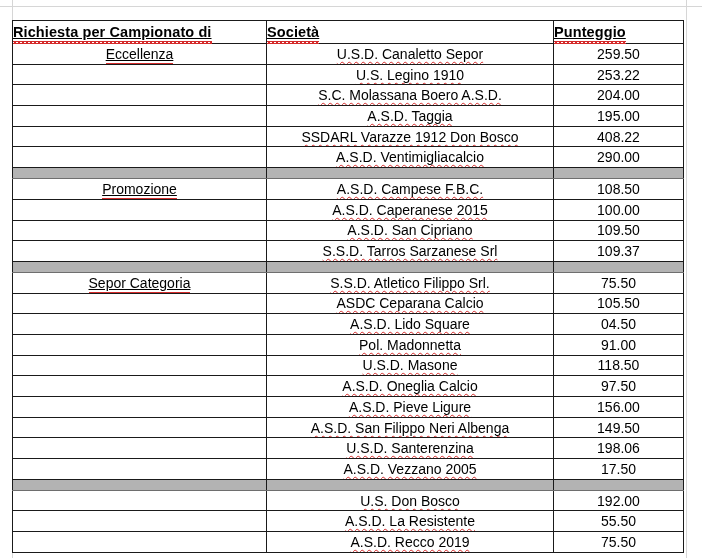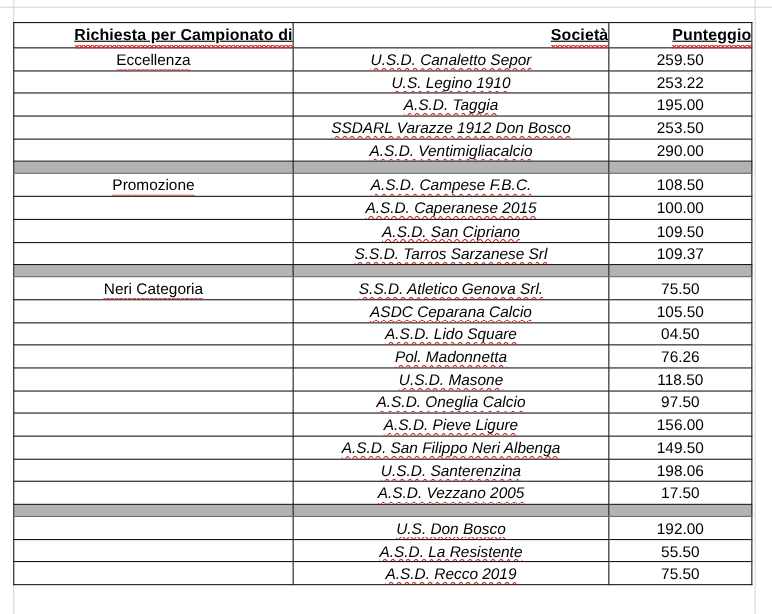--- a/index.html
+++ b/index.html
@@ -65,39 +65,40 @@
   }
 
   col.c-cat { width: 254px; }
   col.c-soc { width: 287px; }
   col.c-pts { width: 130px; }
 
   tr.hdr th {
     height: 22px;
     font-size: 14.5px;
     font-weight: bold;
-    text-align: right;
+    text-align: left;
     vertical-align: middle;
     letter-spacing: 0.1px;
   }
   tr.hdr th .ul {
     text-decoration: underline;
     text-underline-offset: 1px;
   }
 
   tr.datarow td {
     height: 19.7px;
     font-size: 14px;
     text-align: center;
     vertical-align: middle;
     white-space: nowrap;
     overflow: hidden;
   }
 
   td.cat-cell .cat-label {
+    text-decoration: underline;
     text-underline-offset: 1px;
   }
 
   tr.sep td {
     height: 10px;
     background: #b3b3b3;
     border-left: 1px solid #1a1a1a;
     border-right: 1px solid #1a1a1a;
     border-top: 1px solid #6e6e6e;
     border-bottom: 1px solid #6e6e6e;
@@ -105,21 +106,20 @@
   }
 
   
   .sq {
     text-decoration: underline;
     text-decoration-color: #d42a2a;
     text-decoration-style: wavy;
     text-decoration-skip-ink: none;
     text-underline-offset: 2px;
     text-decoration-thickness: 1px;
-    font-style: italic;
   }
   
   .sqline {
     position: relative;
     display: inline-block;
   }
   .sqline::after {
     content: "";
     position: absolute;
     left: 0;
@@ -167,27 +167,32 @@
           <td><span class="sq">U.S.D. Canaletto Sepor</span></td>
           <td><span>259.50</span></td>
         </tr>
         <tr class="datarow">
           <td class="cat-cell"></td>
           <td><span class="sq">U.S. Legino 1910</span></td>
           <td><span>253.22</span></td>
         </tr>
         <tr class="datarow">
           <td class="cat-cell"></td>
+          <td><span class="sq">S.C. Molassana Boero A.S.D.</span></td>
+          <td><span>204.00</span></td>
+        </tr>
+        <tr class="datarow">
+          <td class="cat-cell"></td>
           <td><span class="sq">A.S.D. Taggia</span></td>
           <td><span>195.00</span></td>
         </tr>
         <tr class="datarow">
           <td class="cat-cell"></td>
           <td><span class="sq">SSDARL Varazze 1912 Don Bosco</span></td>
-          <td><span>253.50</span></td>
+          <td><span>408.22</span></td>
         </tr>
         <tr class="datarow">
           <td class="cat-cell"></td>
           <td><span class="sq">A.S.D. Ventimigliacalcio</span></td>
           <td><span>290.00</span></td>
         </tr>
         <tr class="sep">
           <td></td>
           <td></td>
           <td></td>
@@ -211,38 +216,38 @@
           <td class="cat-cell"></td>
           <td><span class="sq">S.S.D. Tarros Sarzanese Srl</span></td>
           <td><span>109.37</span></td>
         </tr>
         <tr class="sep">
           <td></td>
           <td></td>
           <td></td>
         </tr>
         <tr class="datarow">
-          <td class="cat-cell"><span class="cat-label sqline">Neri Categoria</span></td>
-          <td><span class="sq">S.S.D. Atletico Genova Srl.</span></td>
+          <td class="cat-cell"><span class="cat-label sqline">Sepor Categoria</span></td>
+          <td><span class="sq">S.S.D. Atletico Filippo Srl.</span></td>
           <td><span>75.50</span></td>
         </tr>
         <tr class="datarow">
           <td class="cat-cell"></td>
           <td><span class="sq">ASDC Ceparana Calcio</span></td>
           <td><span>105.50</span></td>
         </tr>
         <tr class="datarow">
           <td class="cat-cell"></td>
           <td><span class="sq">A.S.D. Lido Square</span></td>
           <td><span>04.50</span></td>
         </tr>
         <tr class="datarow">
           <td class="cat-cell"></td>
           <td><span class="sq">Pol. Madonnetta</span></td>
-          <td><span>76.26</span></td>
+          <td><span>91.00</span></td>
         </tr>
         <tr class="datarow">
           <td class="cat-cell"></td>
           <td><span class="sq">U.S.D. Masone</span></td>
           <td><span>118.50</span></td>
         </tr>
         <tr class="datarow">
           <td class="cat-cell"></td>
           <td><span class="sq">A.S.D. Oneglia Calcio</span></td>
           <td><span>97.50</span></td>

